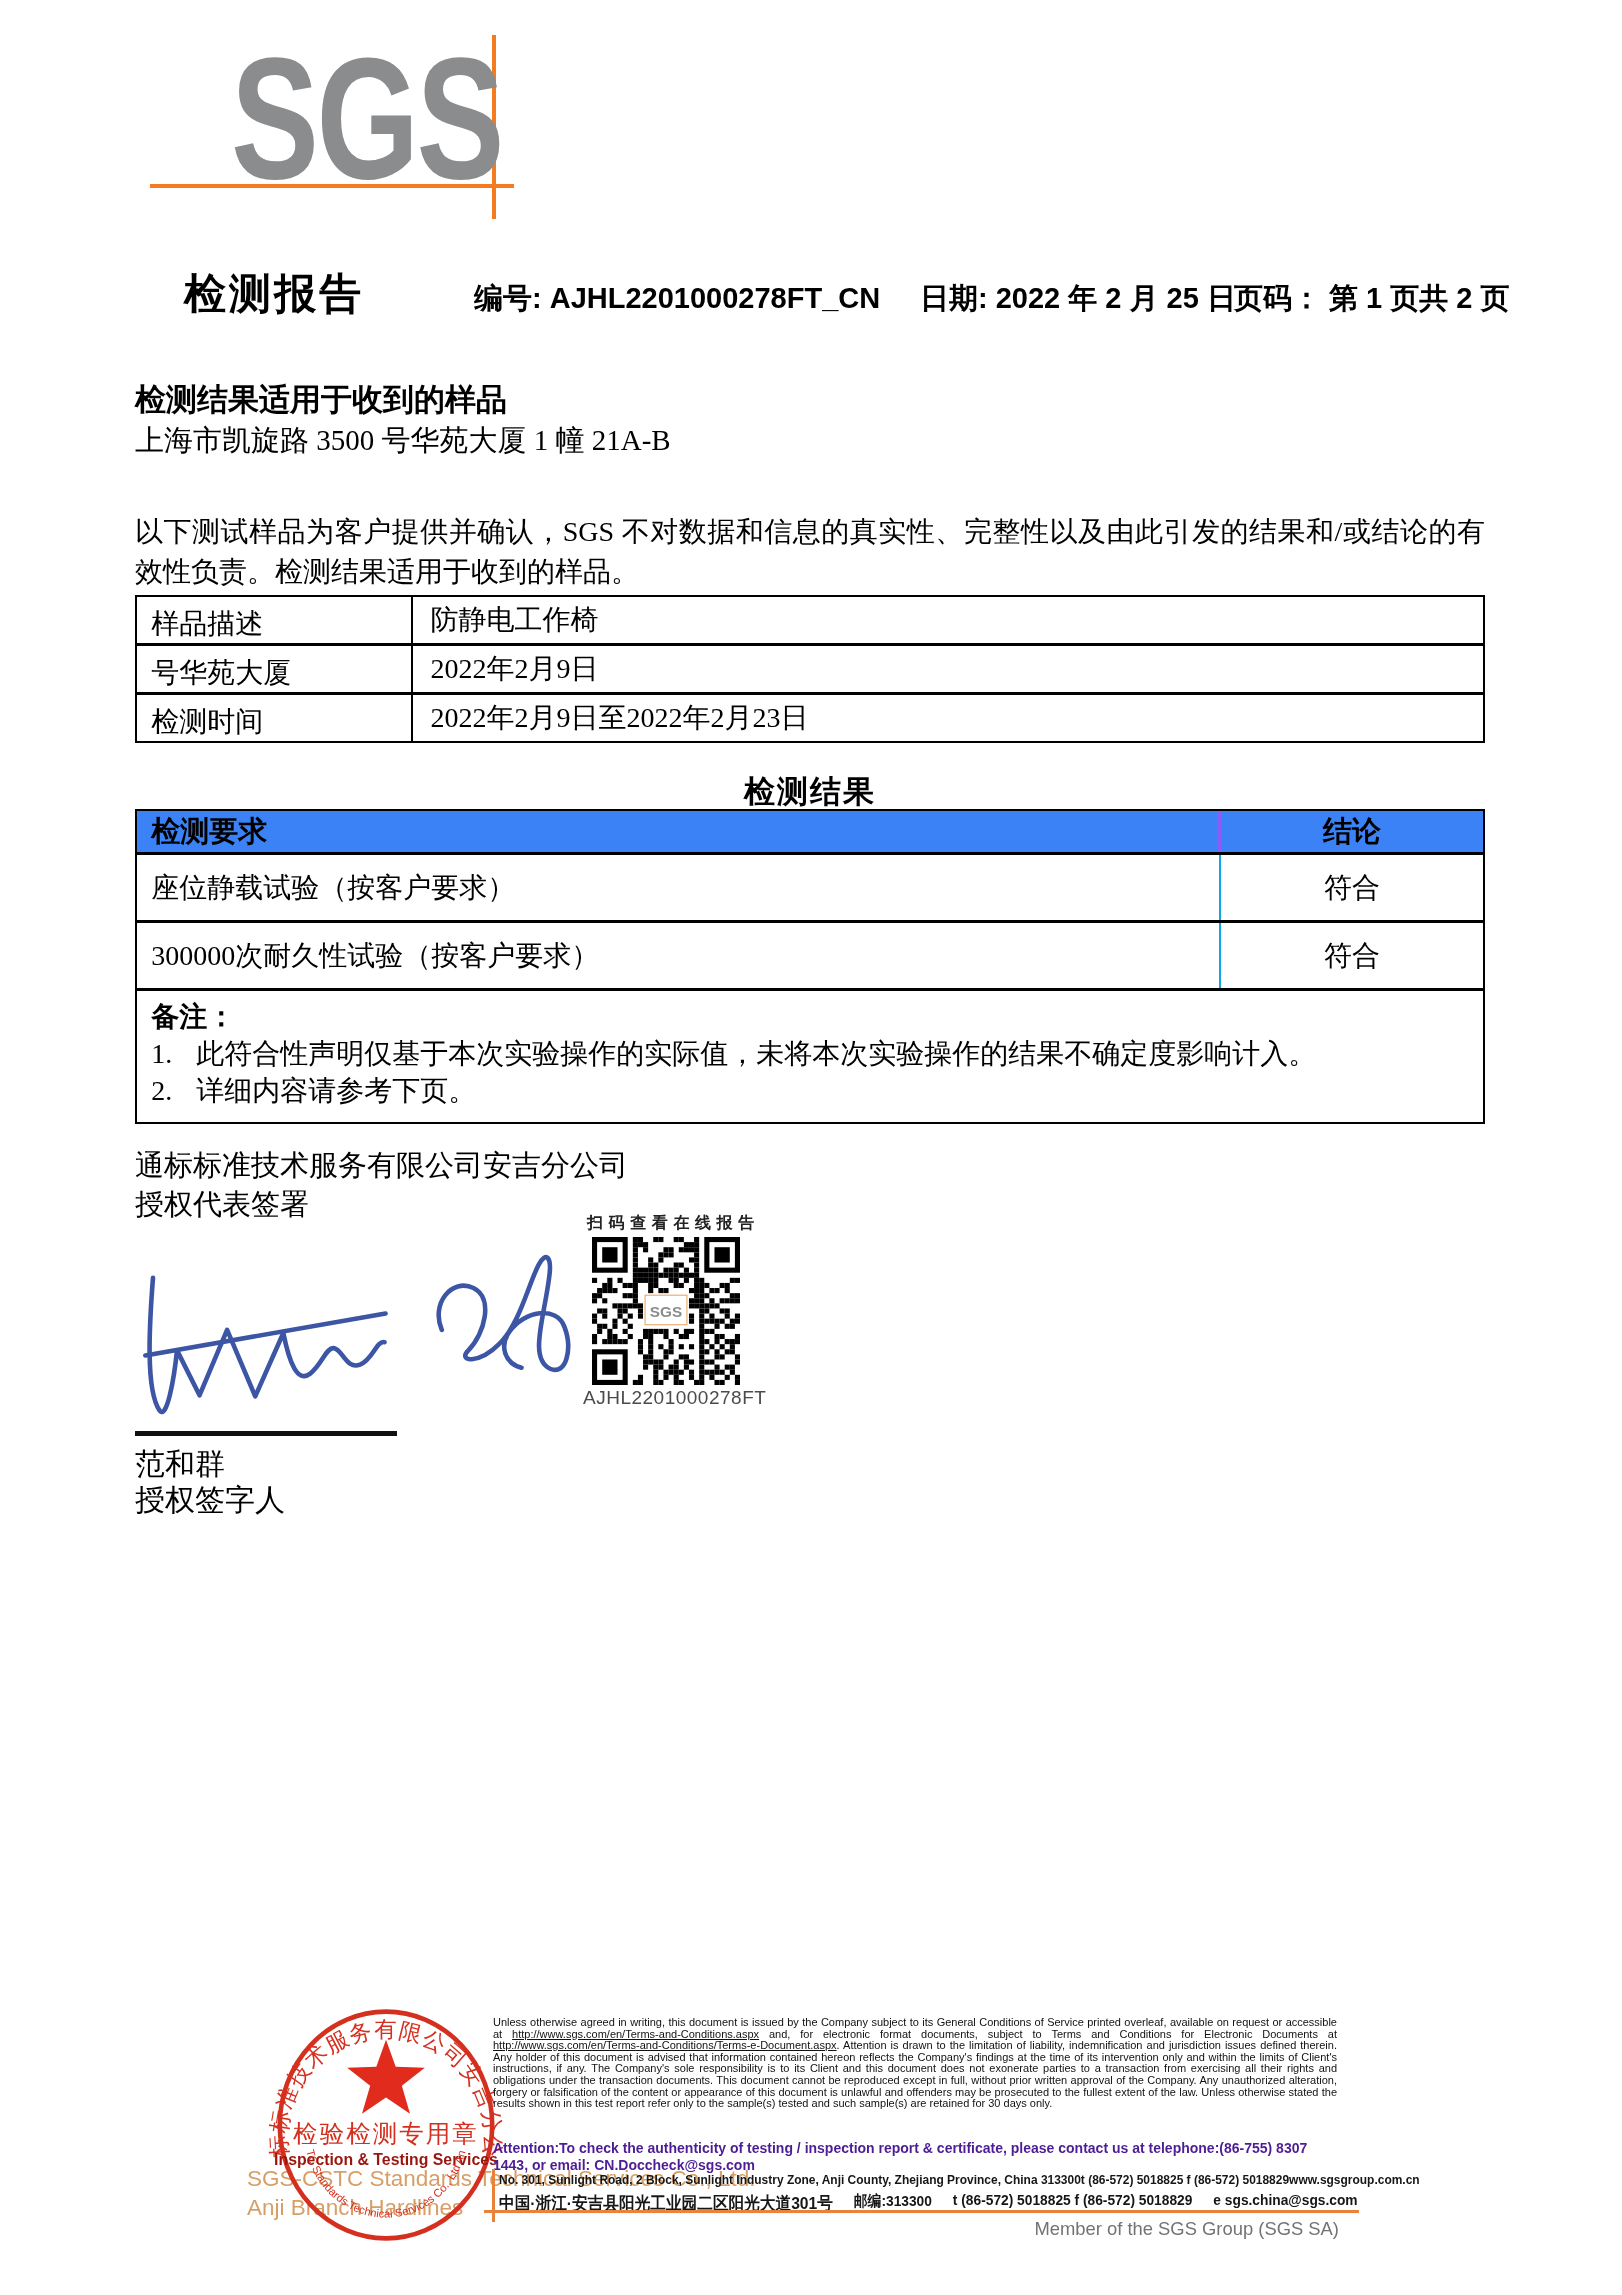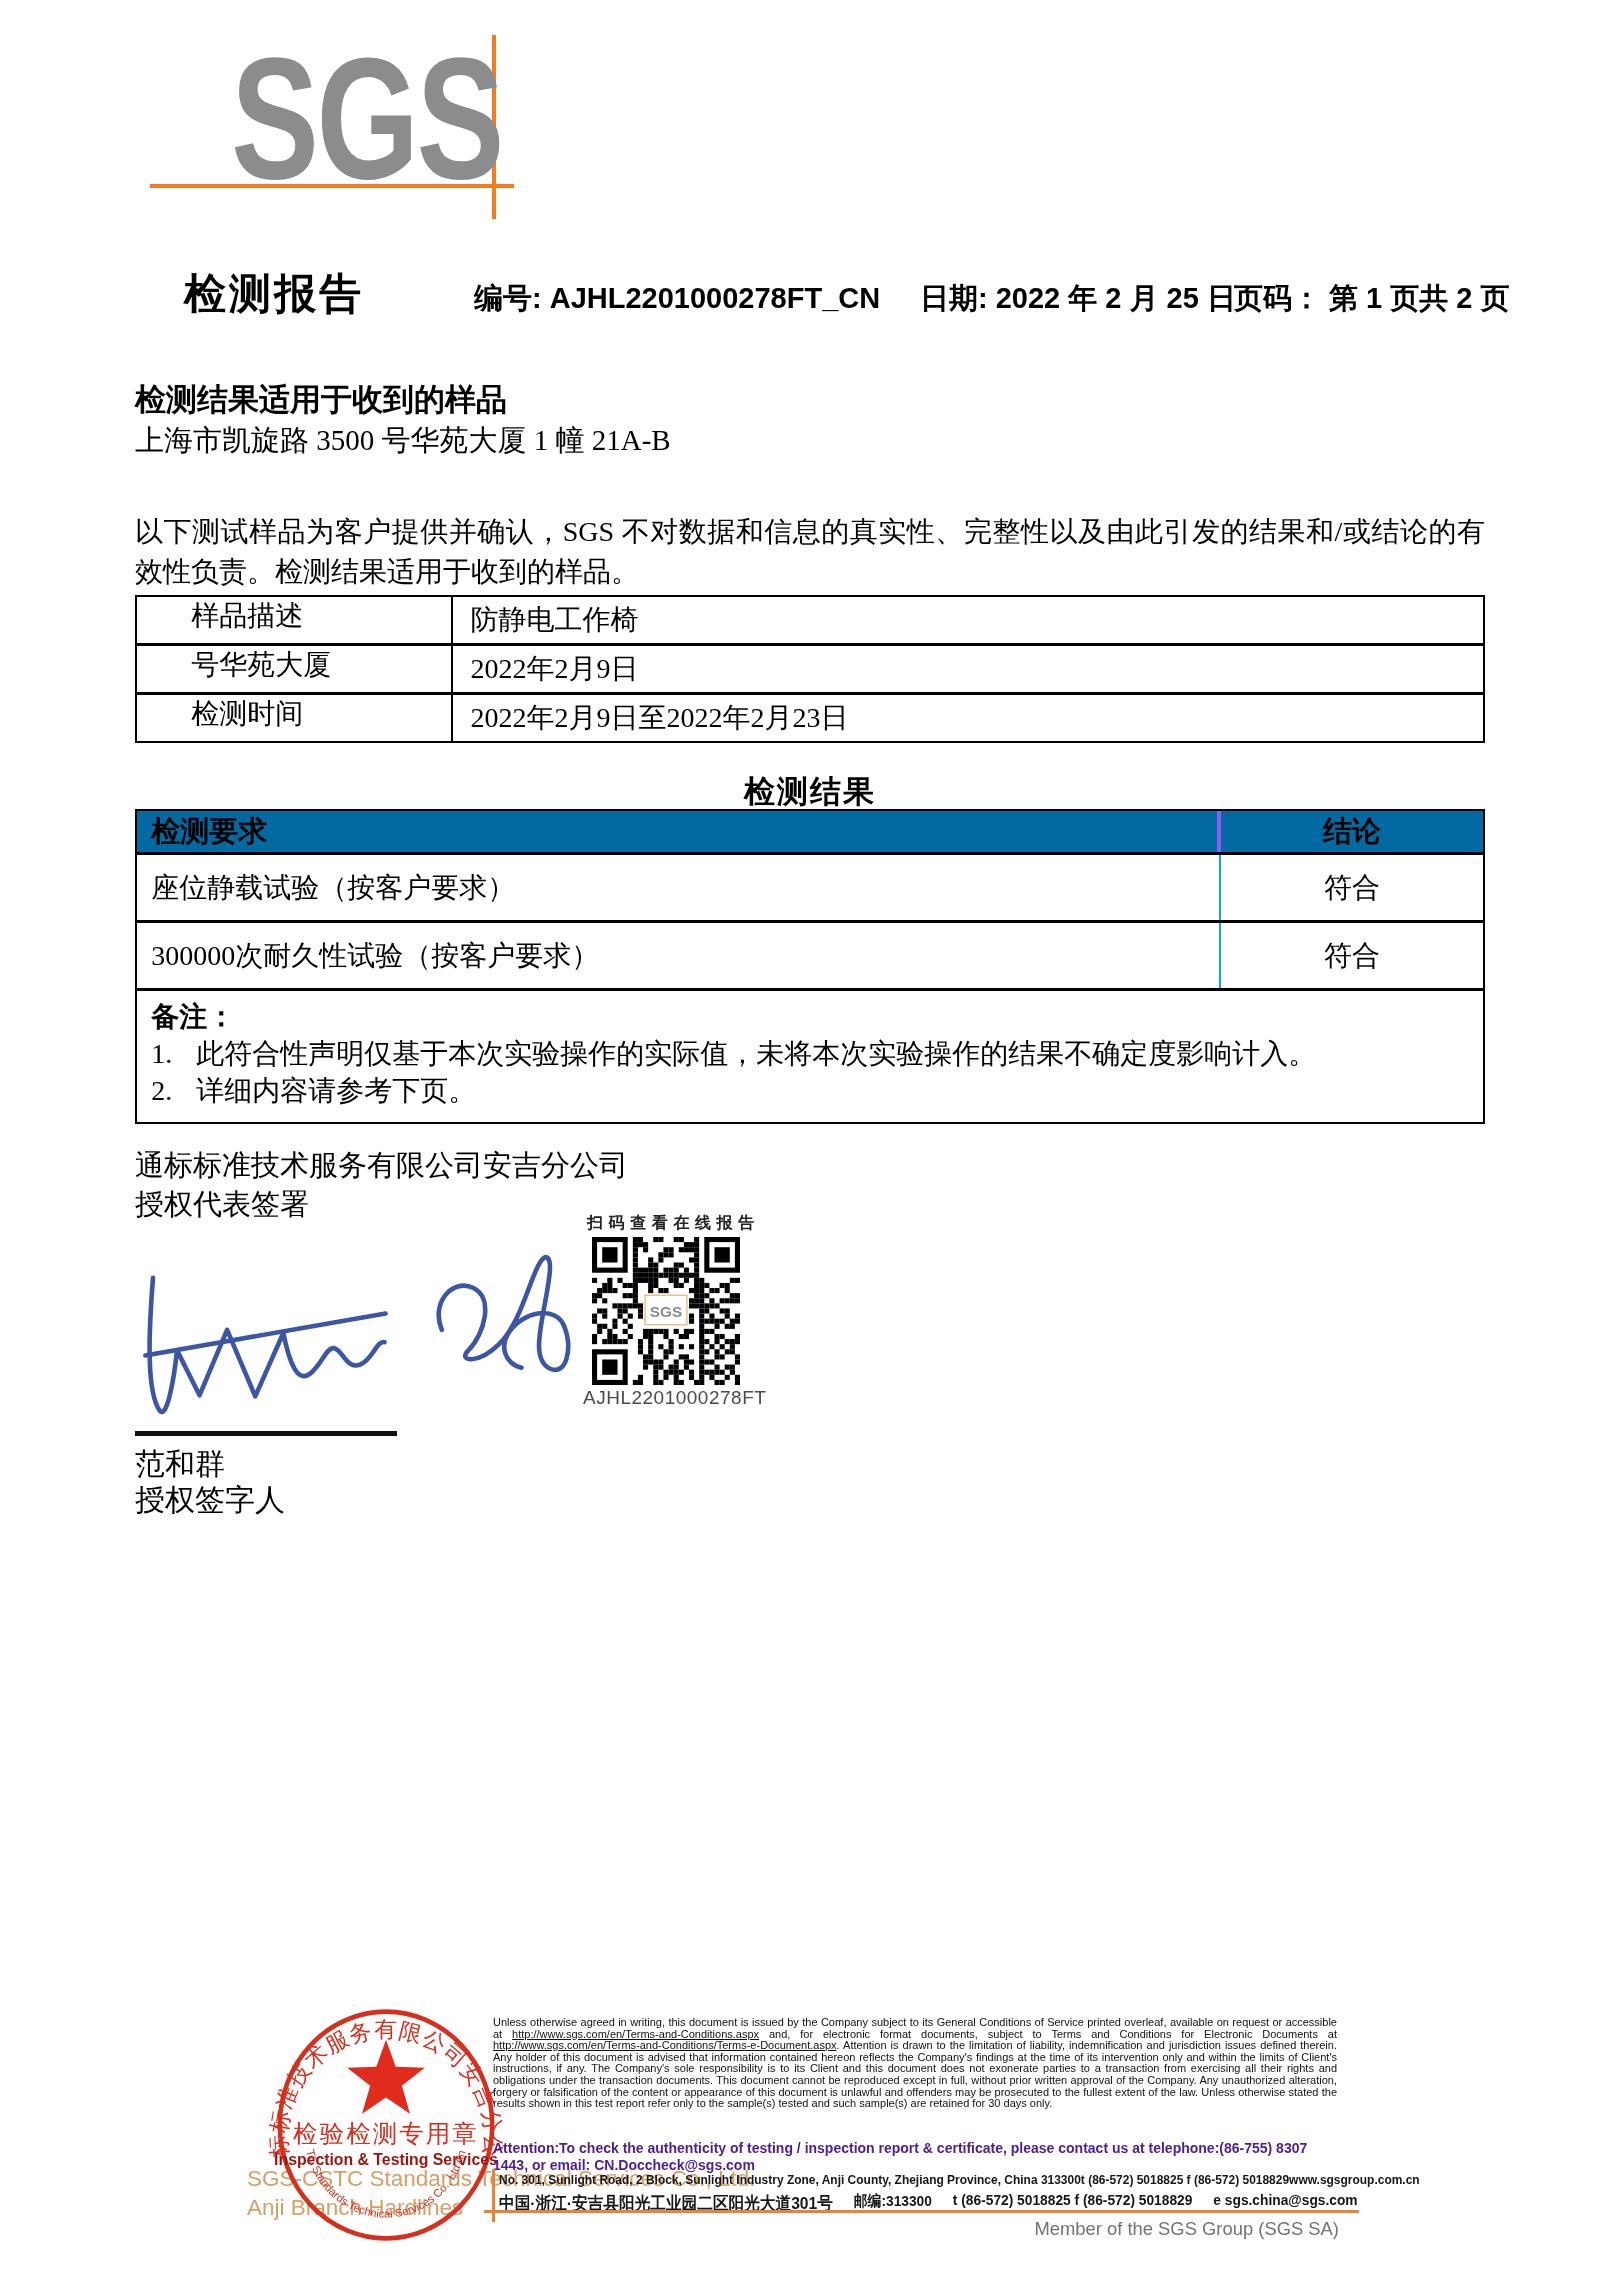--- a/index.html
+++ b/index.html
@@ -21,29 +21,29 @@
 
   
   .client-name{left:135px;top:379px;font-size:31px;font-weight:bold;}
   .client-addr{left:135px;top:421px;font-size:29px;}
 
   
   .disclaimer{left:135px;top:512px;width:1350px;font-size:28px;line-height:40px;text-align:justify;}
 
   
   .sample-table{left:135px;top:595px;width:1350px;border:2.6px solid #000;box-sizing:border-box;}
-  .st-row{display:flex;min-height:46px;align-items:flex-start;padding-left:40px;}
+  .st-row{display:flex;min-height:46px;align-items:flex-end;}
   .st-row + .st-row{border-top:3.1px solid #000;}
   .st-label{width:274px;padding-left:14.3px;box-sizing:border-box;font-size:28px;flex:none;}
   .st-value{flex:1;border-left:2px solid #000;padding-left:17.4px;font-size:28px;min-height:46px;display:flex;align-items:center;}
 
   
   .results-title{left:135px;top:771px;width:1350px;text-align:center;font-size:31px;font-weight:bold;letter-spacing:2px;}
   .results-table{left:135px;top:809px;width:1350px;border:2.6px solid #000;box-sizing:border-box;}
-  .rt-head{display:flex;background:#0369a1;height:41px;align-items:center;font-weight:bold;font-size:29px;}
+  .rt-head{display:flex;background:#3b82f6;height:41px;align-items:center;font-weight:bold;font-size:29px;}
   .rt-row{display:flex;min-height:65px;align-items:center;font-size:28px;}
   .rt-row{border-top:3.1px solid #000;gap:24px;}
   .rt-c1{flex:1;padding-left:14.3px;box-sizing:border-box;}
   .rt-c2{width:262px;flex:none;border-left:2px solid #0ea5e9;align-self:stretch;display:flex;align-items:center;justify-content:center;}
   .rt-head .rt-c2{border-left:4px solid #8b5cf6;}
   .rt-notes{border-top:3.1px solid #000;padding:7.2px 14.3px 13.3px 14.3px;font-size:28px;}
   .rt-notes-label{font-weight:bold;font-family:"Liberation Sans",sans-serif;line-height:37px;}
   .note-line{display:flex;line-height:37px;}
   .note-no{width:45px;flex:none;}
   .note-text{flex:1;}

